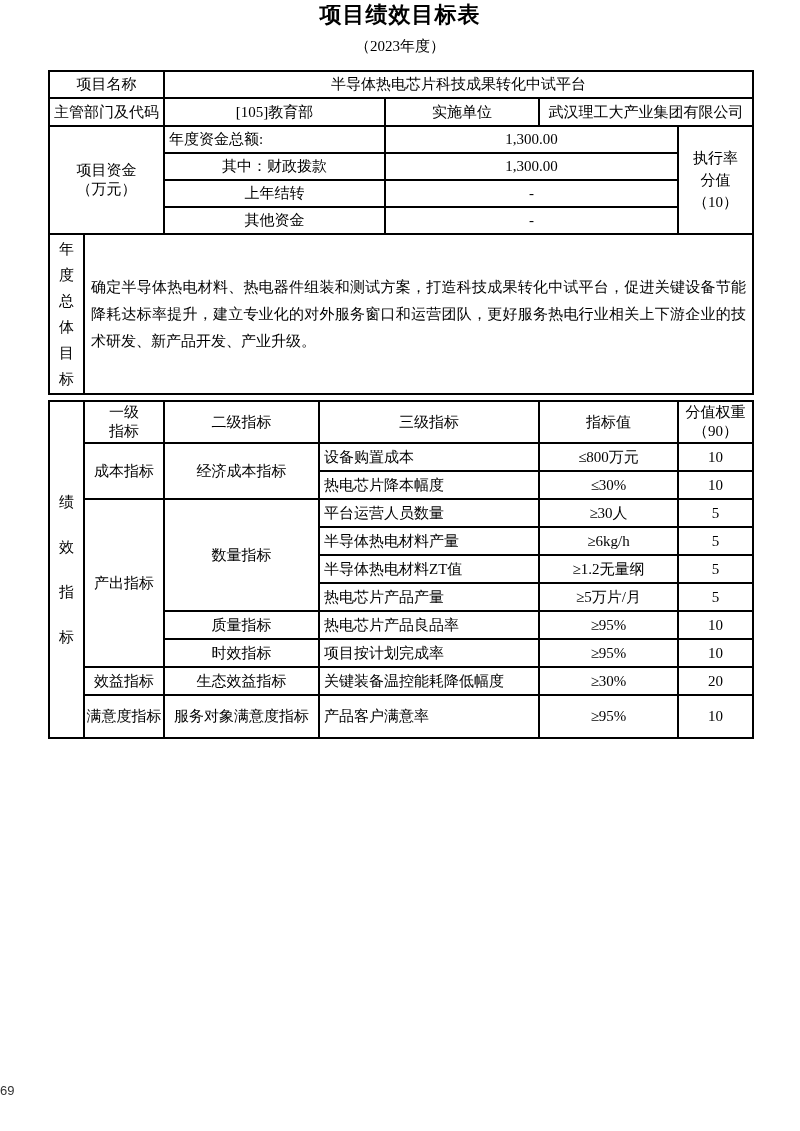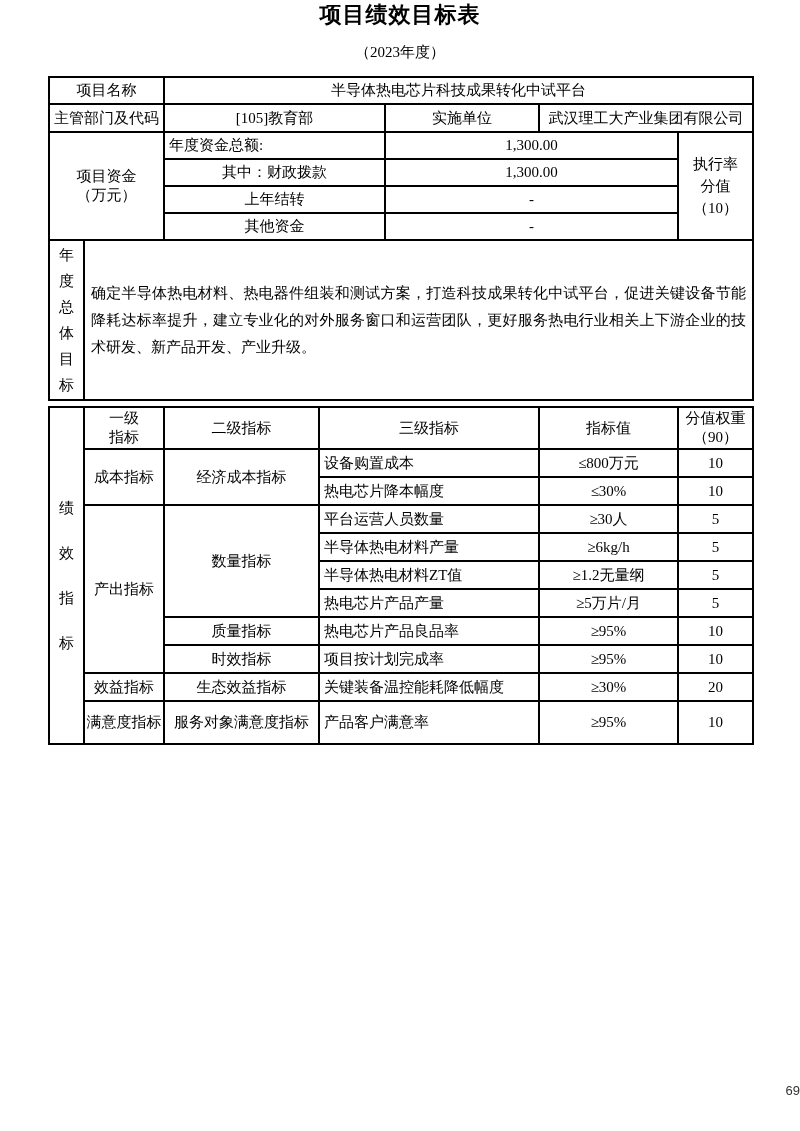--- a/index.html
+++ b/index.html
@@ -11,21 +11,21 @@
     position: relative;
     overflow: hidden;
   }
   .doc-title {
     text-align: center;
     font-size: 22px;
     font-weight: bold;
     letter-spacing: 1px;
   }
   .doc-subtitle {
-    margin-top: 13px;
+    margin-top: 7px;
     text-align: center;
     font-size: 15px;
   }
   .tables { margin: 14px 48px 0 48px; width: 796px; }
   table {
     border-collapse: collapse;
     table-layout: fixed;
     width: 704px;
     font-size: 15px;
   }
@@ -57,21 +57,21 @@
     line-height: 27px;
     text-align: justify;
     padding: 0 2px;
   }
   .exec-cell { line-height: 22px; }
   .page-number {
     position: absolute;
     top: 1083px;
     left: 0;
     width: 100%;
-    text-align: right;
+    text-align: left;
     font-size: 13px;
     color: #333;
     font-family: "Liberation Sans", sans-serif;
   }
 </style>
 </head>
 <body>
 
 <div class="doc-title">项目绩效目标表</div>
 <div class="doc-subtitle">（2023年度）</div>

